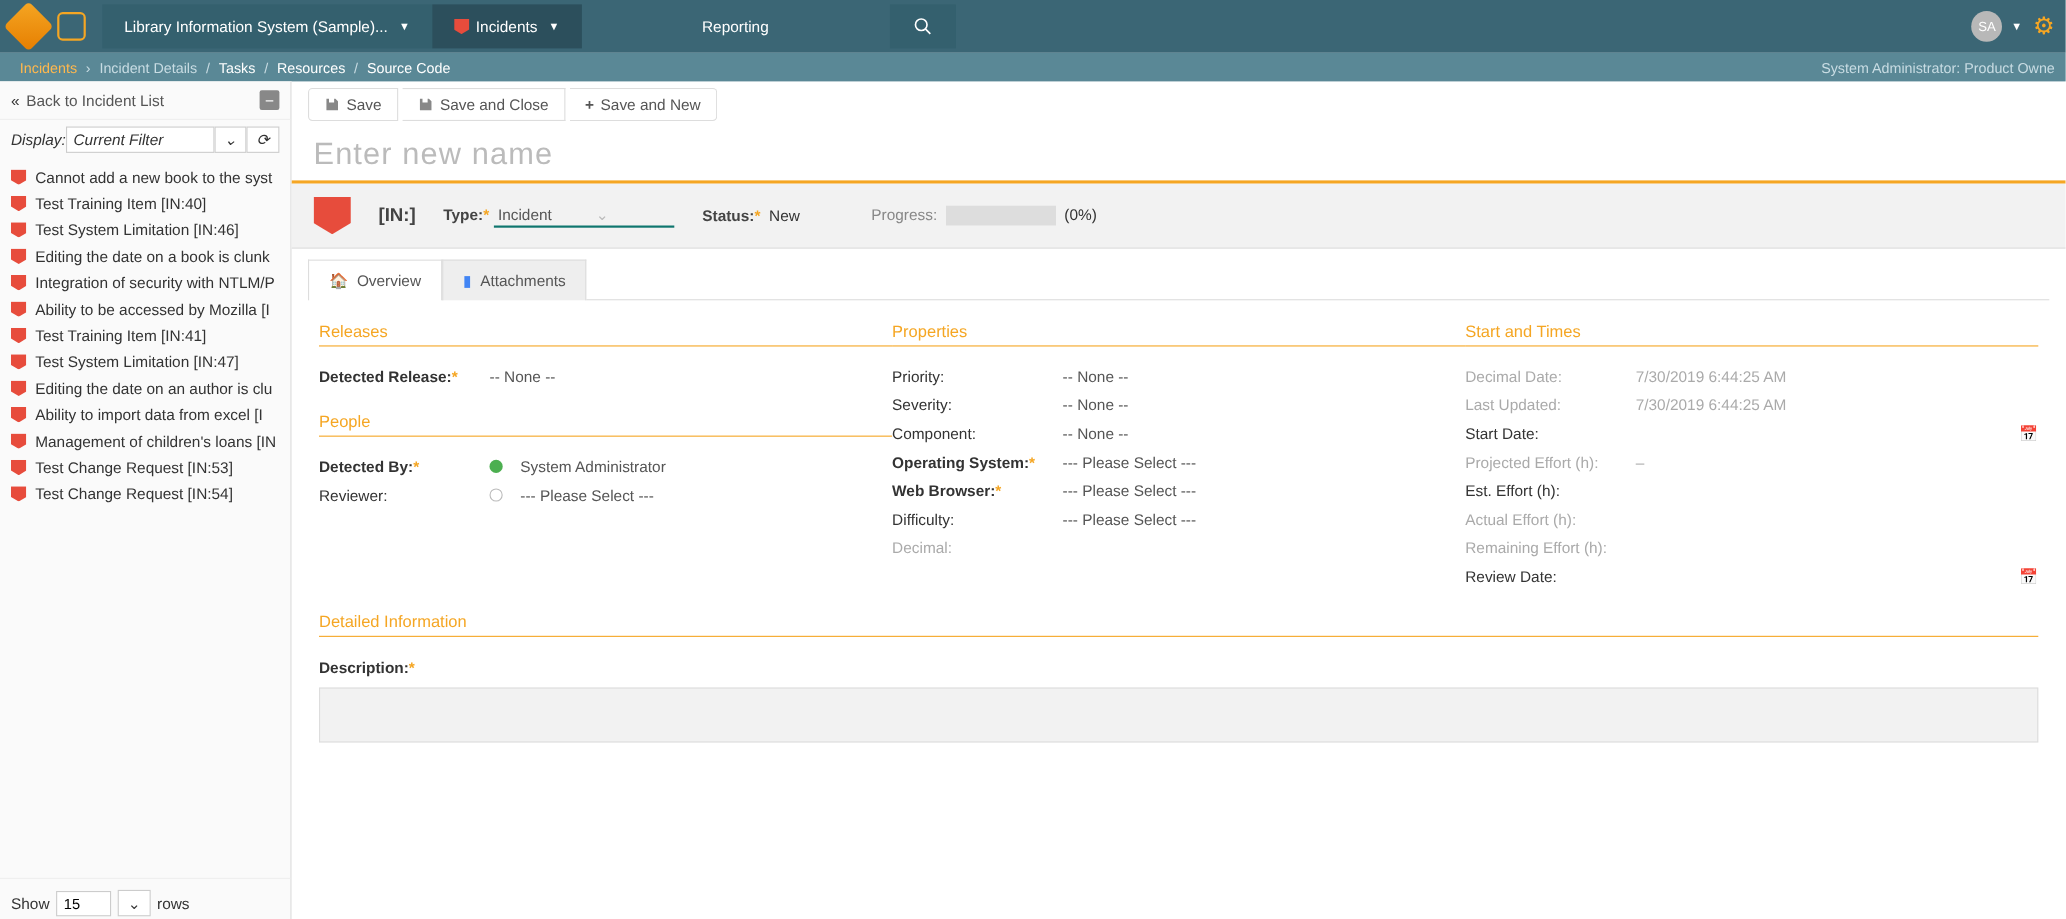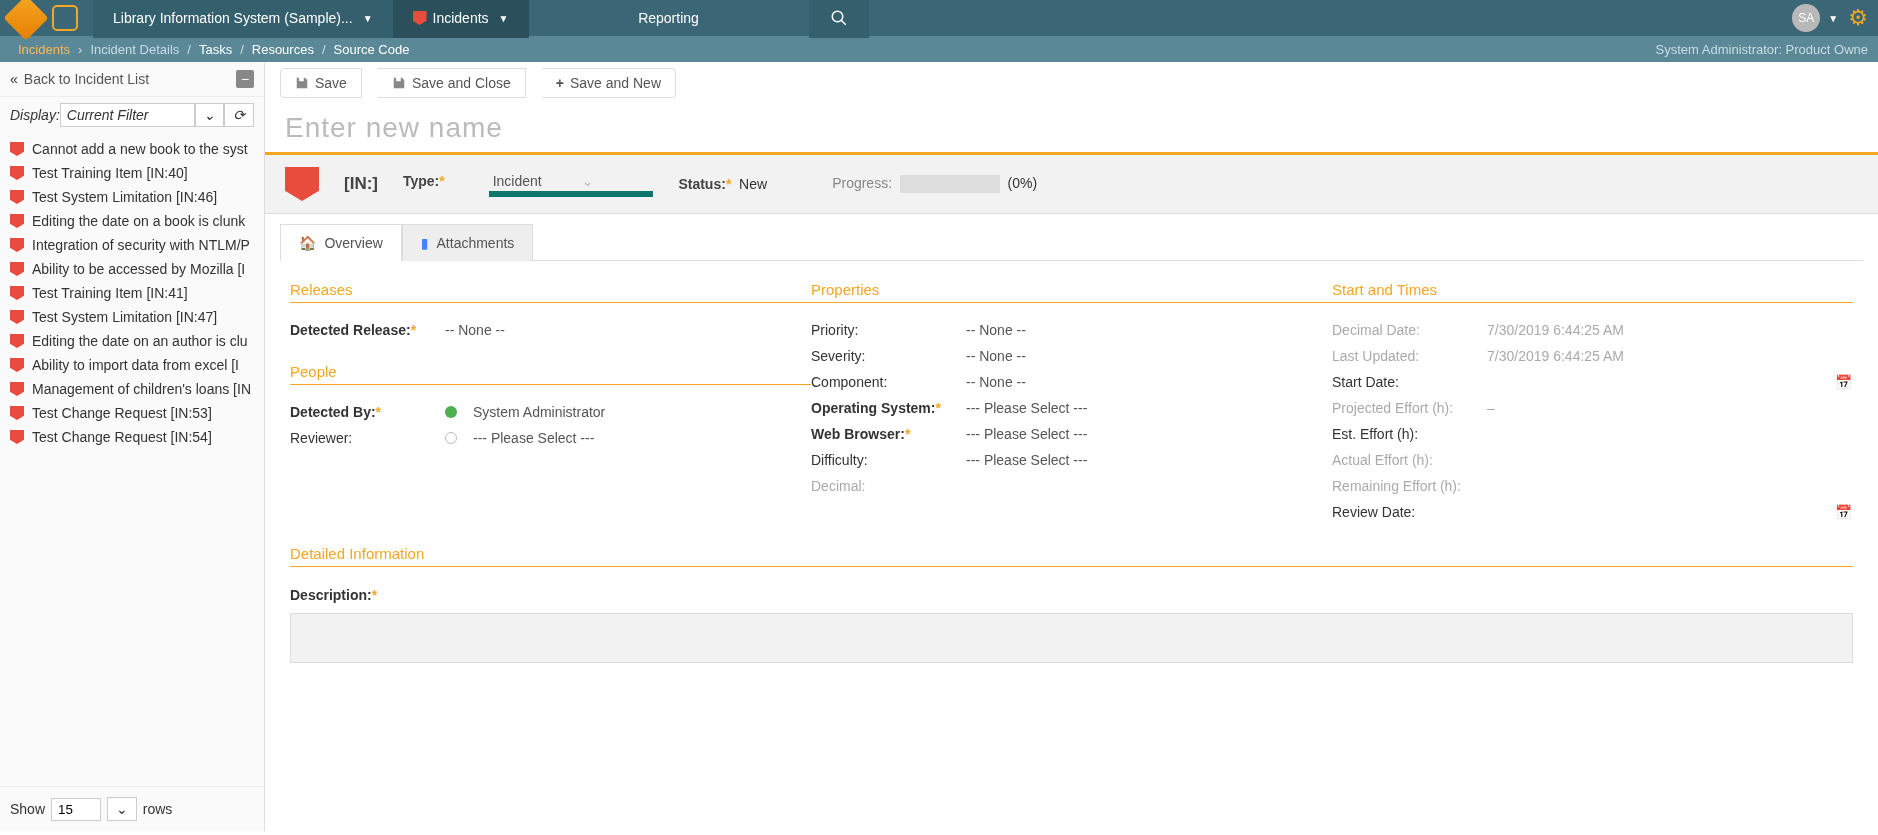--- a/index.html
+++ b/index.html
@@ -1,19 +1,19 @@
 <!DOCTYPE html>
 <html><head>
 <meta charset="utf-8">
 <style>
 * { margin: 0; padding: 0; box-sizing: border-box; font-family: "Segoe UI", Arial, sans-serif; }
 body { background: #fff; color: #333; font-size: 14px; overflow: hidden; }
 
 
-.top-nav { background: #3b6675; height: 36px; display: flex; align-items: center; color: #fff; }
+.top-nav { background: #3b6675; height: 48px; display: flex; align-items: center; color: #fff; }
 .logo-cube { width: 32px; height: 32px; margin: 0 10px; background: linear-gradient(135deg, #f5a623 0%, #e67e00 100%); border-radius: 4px; transform: rotate(45deg); }
 .logo-hex { width: 26px; height: 26px; border: 2px solid #f5a623; border-radius: 5px; margin-right: 15px; }
 .nav-item { padding: 0 20px; height: 40px; display: flex; align-items: center; cursor: pointer; gap: 6px; white-space: nowrap; }
 .nav-item.dark { background: #2c4f5c; }
 .nav-item.mid { background: #34606e; }
 .nav-caret { font-size: 10px; margin-left: 4px; }
 .nav-spacer { flex: 1; }
 .search-box { width: 60px; display: flex; justify-content: center; align-items: center; height: 40px; background: #34606e; }
 .avatar { width: 28px; height: 28px; background: #b8b8b8; border-radius: 50%; display: flex; align-items: center; justify-content: center; font-size: 12px; margin: 0 8px; }
 .gear-icon { color: #f5a623; font-size: 22px; margin: 0 10px; }
@@ -39,35 +39,35 @@
 .select-caret { border: 1px solid #ccc; padding: 3px 8px; background: #fff; cursor: pointer; }
 .refresh-btn { border: 1px solid #ccc; padding: 3px 8px; background: #fff; cursor: pointer; }
 .incident-list { flex: 1; overflow: hidden; padding: 4px 0; }
 .incident-item { display: flex; align-items: center; padding: 4px 10px; gap: 8px; cursor: pointer; white-space: nowrap; overflow: hidden; }
 .incident-shield { width: 14px; height: 14px; background: #e74c3c; flex-shrink: 0; clip-path: polygon(0 0, 100% 0, 100% 70%, 50% 100%, 0 70%); }
 .show-row { padding: 10px; display: flex; align-items: center; gap: 6px; border-top: 1px solid #eee; }
 .show-input { width: 50px; border: 1px solid #ccc; padding: 3px 6px; }
 
 
 .main { flex: 1; overflow-y: auto; padding: 0 0 20px 0; }
-.toolbar { display: flex; gap: 16px; padding: 6px 15px; }
+.toolbar { display: flex; gap: 4px; padding: 6px 15px; }
 .tool-btn { border: 1px solid #ddd; background: #fff; padding: 6px 14px; display: flex; align-items: center; gap: 6px; color: #555; cursor: pointer; }
 .tool-btn:first-child { border-radius: 4px 0 0 4px; }
 .tool-btn + .tool-btn { border-left: none; }
 .tool-btn:last-child { border-radius: 0 4px 4px 0; }
 
 .name-input { font-size: 28px; color: #bbb; padding: 8px 20px; font-family: cursive, "Segoe Script", sans-serif; letter-spacing: 1px; }
 .name-divider { height: 3px; background: #f5a623; margin: 0; }
 
 
 .info-bar { background: #f2f2f2; padding: 12px 20px; display: flex; align-items: center; gap: 25px; border-bottom: 1px solid #ddd; }
 .big-shield { width: 34px; height: 34px; background: #e74c3c; clip-path: polygon(0 0, 100% 0, 100% 70%, 50% 100%, 0 70%); }
 .info-label { font-weight: 600; color: #444; }
 .info-asterisk { color: #f5a623; font-weight: bold; }
-.type-select { border: none; border-bottom: 6px solid #0f766e; background: transparent; padding: 2px 60px 2px 4px; color: #555; display: inline-flex; gap: 40px; margin-left: 40px; }
+.type-select { border: none; border-bottom: 2px solid #0f766e; background: transparent; padding: 2px 60px 2px 4px; color: #555; display: inline-flex; gap: 40px; }
 .progress-bar { width: 100px; height: 18px; background: #ddd; display: inline-block; vertical-align: middle; }
 
 
 .tabs { display: flex; padding: 0 15px; margin-top: 10px; }
 .tab { padding: 10px 18px; display: flex; align-items: center; gap: 8px; cursor: pointer; color: #555; }
 .tab.active { background: #fff; border: 1px solid #ddd; border-bottom: none; }
 .tab.inactive { background: #eee; border: 1px solid #ddd; border-bottom: none; }
 .tab-sep { flex: 1; border-bottom: 1px solid #ddd; }
 
 

